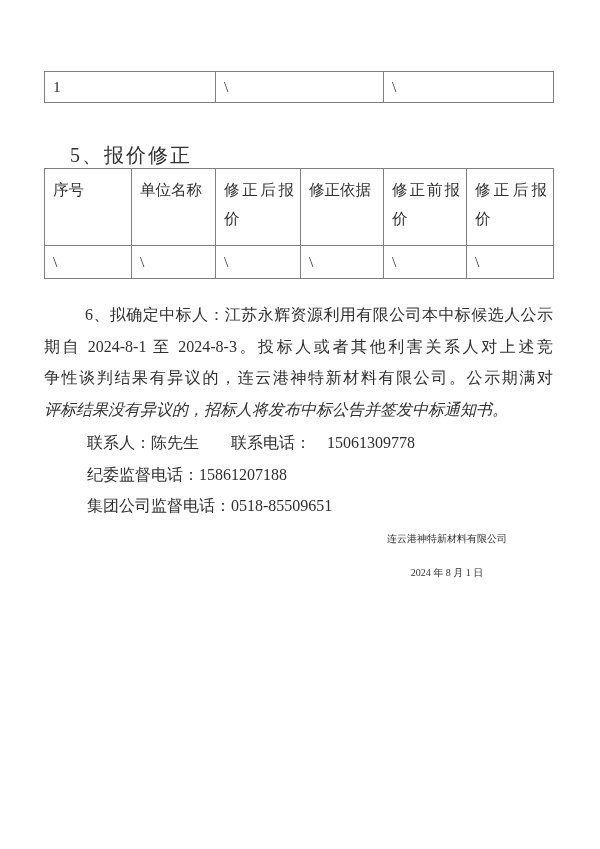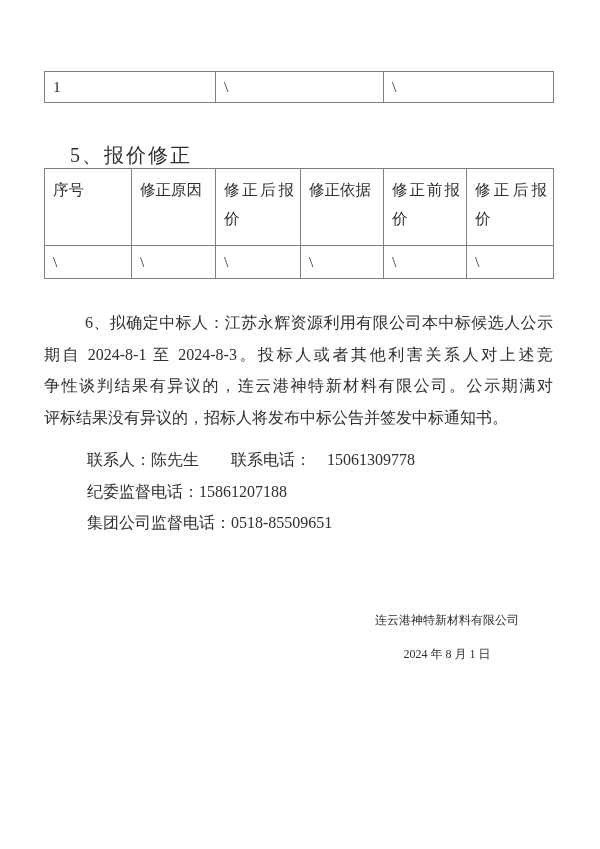--- a/index.html
+++ b/index.html
@@ -53,48 +53,48 @@
     text-justify: inter-character;
     line-height: 29px;
   }
   .t2 td {
     height: 33px;
     padding: 0 8px;
     vertical-align: middle;
     text-align: left;
   }
   .para {
-    margin-top: 28px;
+    margin-top: 20px;
     font-size: 16px;
     line-height: 31.5px;
   }
   .pline {
     text-align: justify;
     text-align-last: justify;
     text-justify: inter-character;
   }
   .pline.first {
     text-indent: 41px;
   }
   .pline.last {
     text-align-last: left;
+    font-style: italic;
   }
   .contacts {
-    margin-top: 11px;
+    margin-top: 2px;
     padding-left: 43px;
     font-size: 16px;
     line-height: 31.5px;
   }
   .footer {
-    margin-top: 64px;
     margin-left: auto;
     margin-right: 6px;
     width: 200px;
     text-align: center;
-    font-size: 12px;
+    font-size: 10px;
     line-height: 34px;
   }
 </style>
 </head>
 <body>
 
 <div class="page">
 
   <table class="t1">
     <colgroup>
@@ -118,21 +118,21 @@
       <col style="width:87px">
         <col style="width:84px">
         <col style="width:85px">
       <col style="width:83px">
         <col style="width:83px">
         <col style="width:87px">
     </colgroup>
     <tbody>
       <tr>
         <th>序号</th>
-        <th>修正原因</th>
+        <th>单位名称</th>
         <th>修正后报价</th>
         <th>修正依据</th>
         <th>修正前报价</th>
         <th>修正后报价</th>
       </tr>
       <tr>
         <td>\</td>
         <td>\</td>
         <td>\</td>
         <td>\</td>

